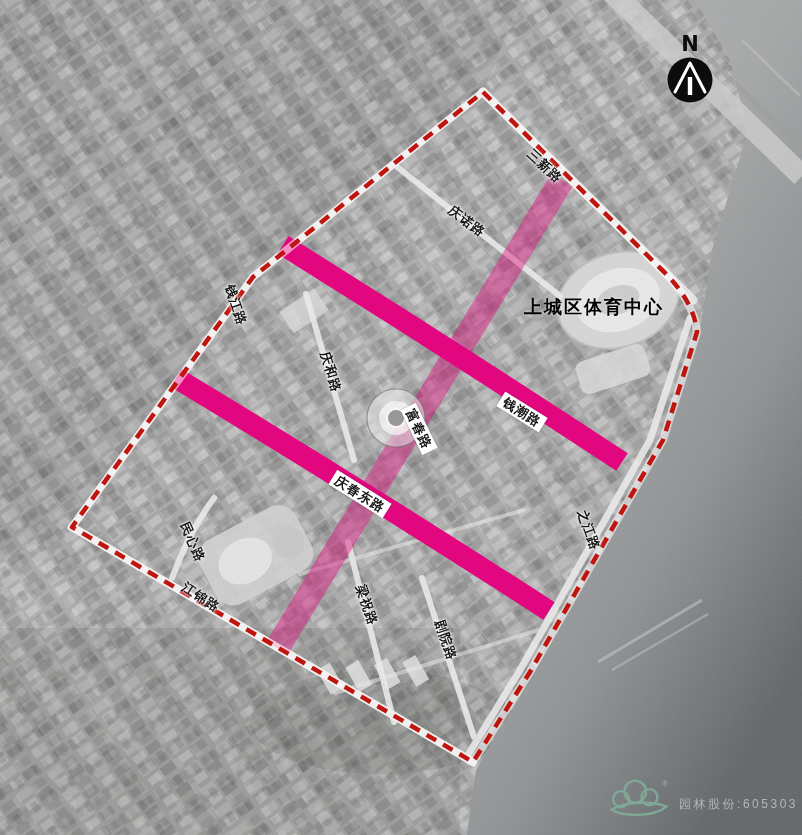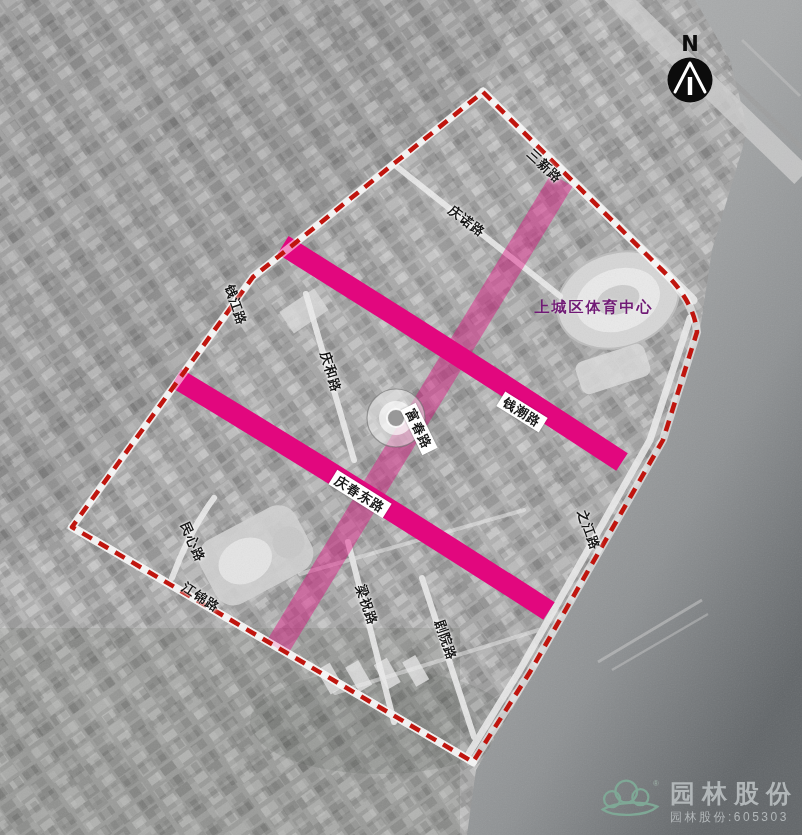--- a/index.html
+++ b/index.html
@@ -14,21 +14,21 @@
     font-size:13px;font-weight:700;color:#141414;
     letter-spacing:1px;white-space:nowrap;line-height:1;
     text-shadow:0 0 3px rgba(255,255,255,.95),0 0 2px rgba(255,255,255,.9),0 0 5px rgba(255,255,255,.8);
     transform-origin:center center;z-index:5;
   }
   .map-label.boxed{
     background:#ffffff;padding:2px 4px;text-shadow:none;
     box-shadow:0 0 2px rgba(0,0,0,.35);
   }
   .poi-label{
-    position:absolute;font-size:15px;font-weight:700;color:#701a75;
+    position:absolute;font-size:18px;font-weight:700;color:#000000;
     letter-spacing:2px;white-space:nowrap;z-index:5;
     text-shadow:0 0 3px rgba(255,255,255,.6);
     font-family:Liberation Mono, monospace;
   }
   #north{position:absolute;left:664px;top:34px;width:52px;text-align:center;z-index:6;}
   #north .n-letter{font-size:21px;font-weight:700;color:#0d0d0d;line-height:1;margin-bottom:1px;
     font-family:"DejaVu Sans","Liberation Sans",sans-serif;}
   #logo{
     position:absolute;right:4px;bottom:6px;z-index:6;
     display:flex;align-items:center;gap:7px;
@@ -190,18 +190,17 @@
         <g fill="none" stroke="#7fa896" stroke-width="2.4" stroke-linecap="round">
           <circle cx="16" cy="23" r="8.5"></circle>
           <circle cx="31" cy="15" r="11.5"></circle>
           <circle cx="46" cy="21" r="8.5"></circle>
           <path d="M6,34 C20,25 50,25 64,31 C52,42 18,42 6,34 Z"></path>
         </g>
       </svg>
       <span class="reg">®</span>
     </div>
     <div class="txt">
-      <span class="company">园林股份</span>
       <span class="stock">园林股份:605303</span>
     </div>
   </div>
 
 </div>
 
 </body></html>

